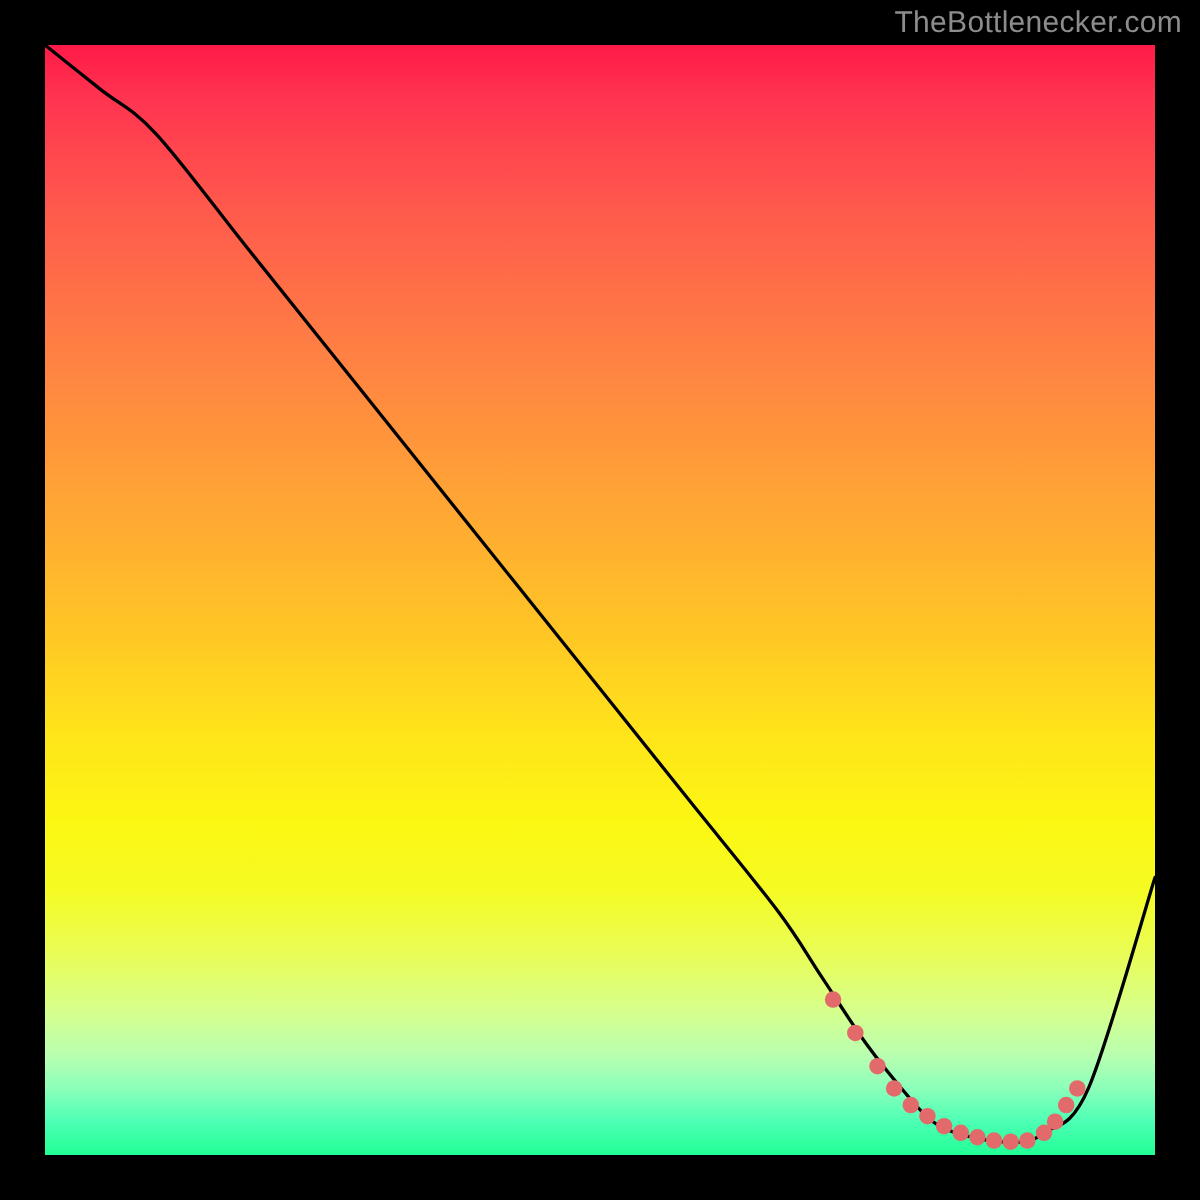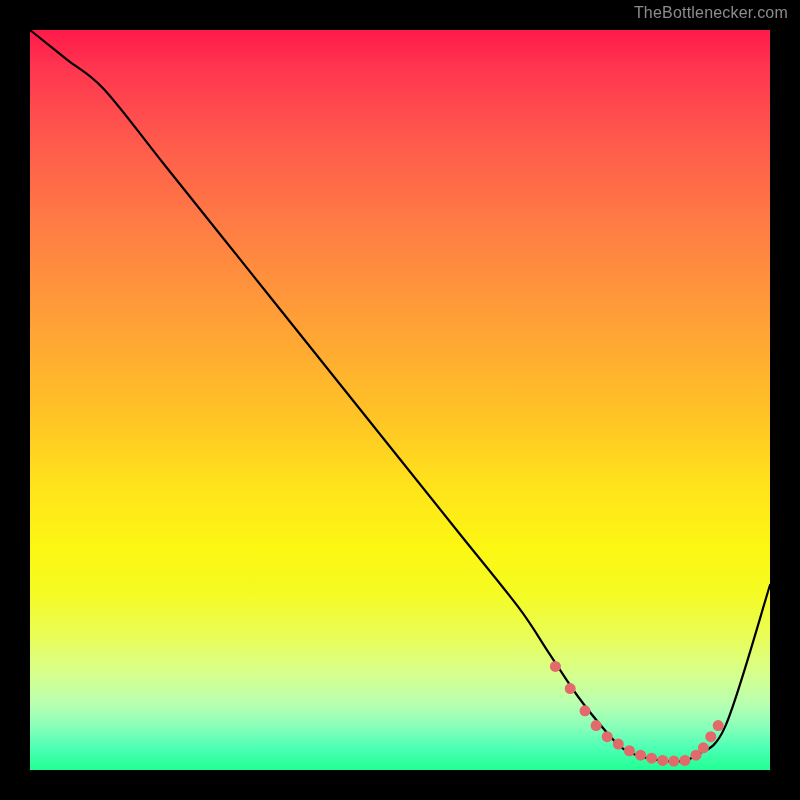--- a/index.html
+++ b/index.html
@@ -8,21 +8,21 @@
     position: relative;
     width: 800px;
     height: 800px;
     background: #000;
   }
   .attribution {
     position: absolute;
     top: 4px;
     right: 12px;
     font-family: Arial, Helvetica, sans-serif;
-    font-size: 16px;
+    font-size: 20px;
     color: #8c8c8c;
     letter-spacing: 0.2px;
   }
   .plot {
     position: absolute;
     left: 30px;
     top: 30px;
     width: 740px;
     height: 740px;
     

